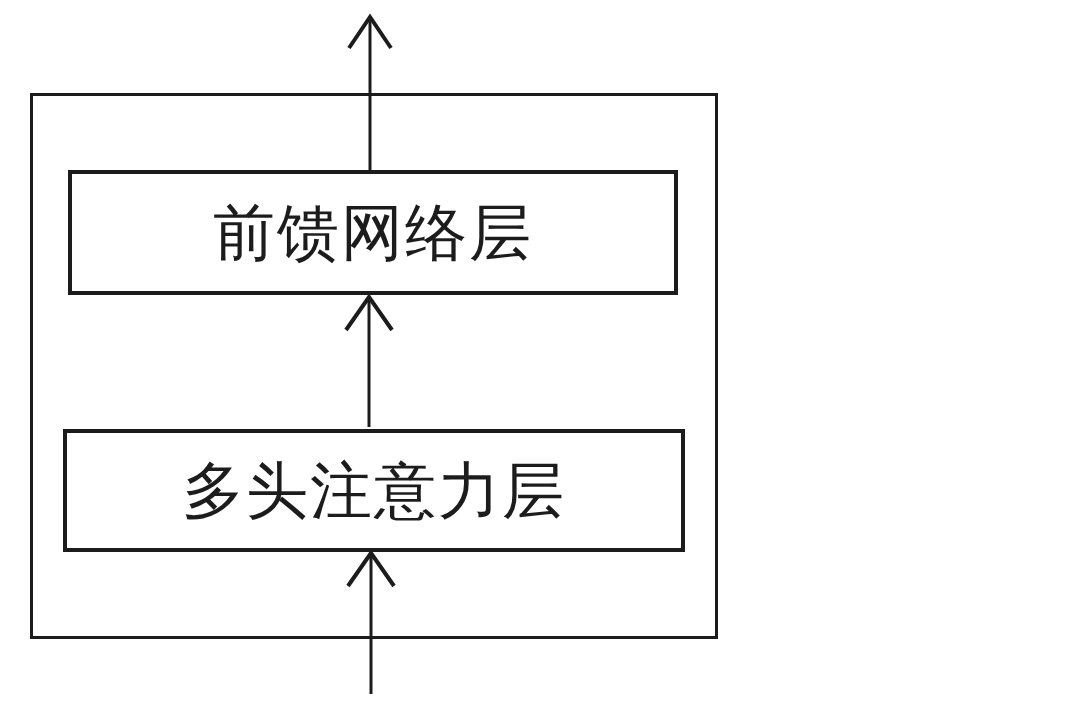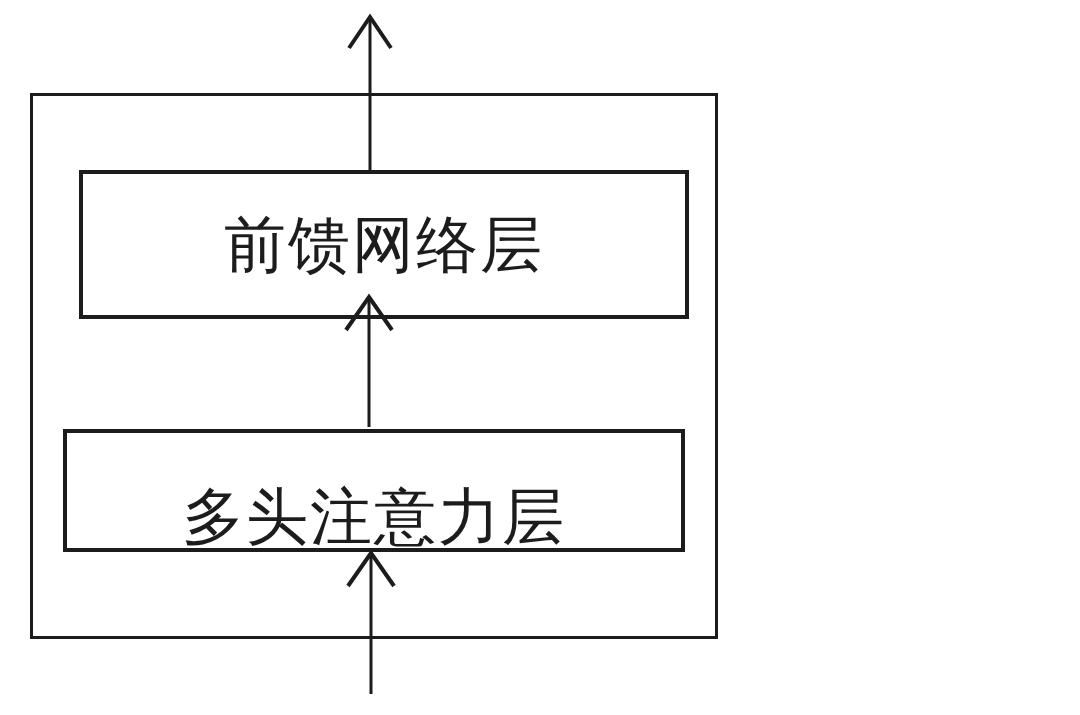--- a/index.html
+++ b/index.html
@@ -31,29 +31,27 @@
     box-sizing: border-box;
     background: #ffffff;
     display: flex;
     align-items: center;
     justify-content: center;
   }
   .layer-box.ffn {
     left: 68px;
     top: 170px;
     width: 610px;
-    height: 149px;
-    margin-left: 11px;
+    height: 125px;
   }
   .layer-box.mha {
     left: 63px;
     top: 429px;
     width: 622px;
     height: 123px;
-    align-items: flex-end;
   }
   .layer-label {
     font-size: 62px;
     color: #1c1c1c;
     letter-spacing: 2px;
     line-height: 1;
     white-space: nowrap;
   }
   .module-label {
     position: absolute;

